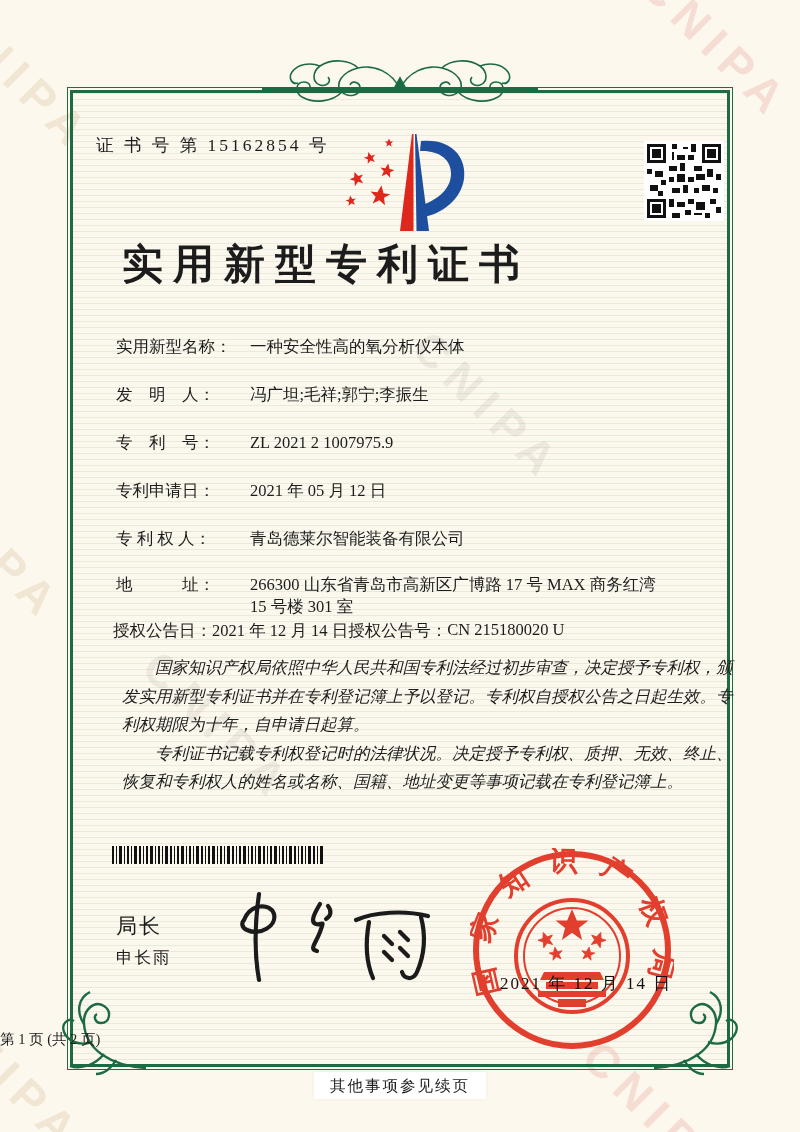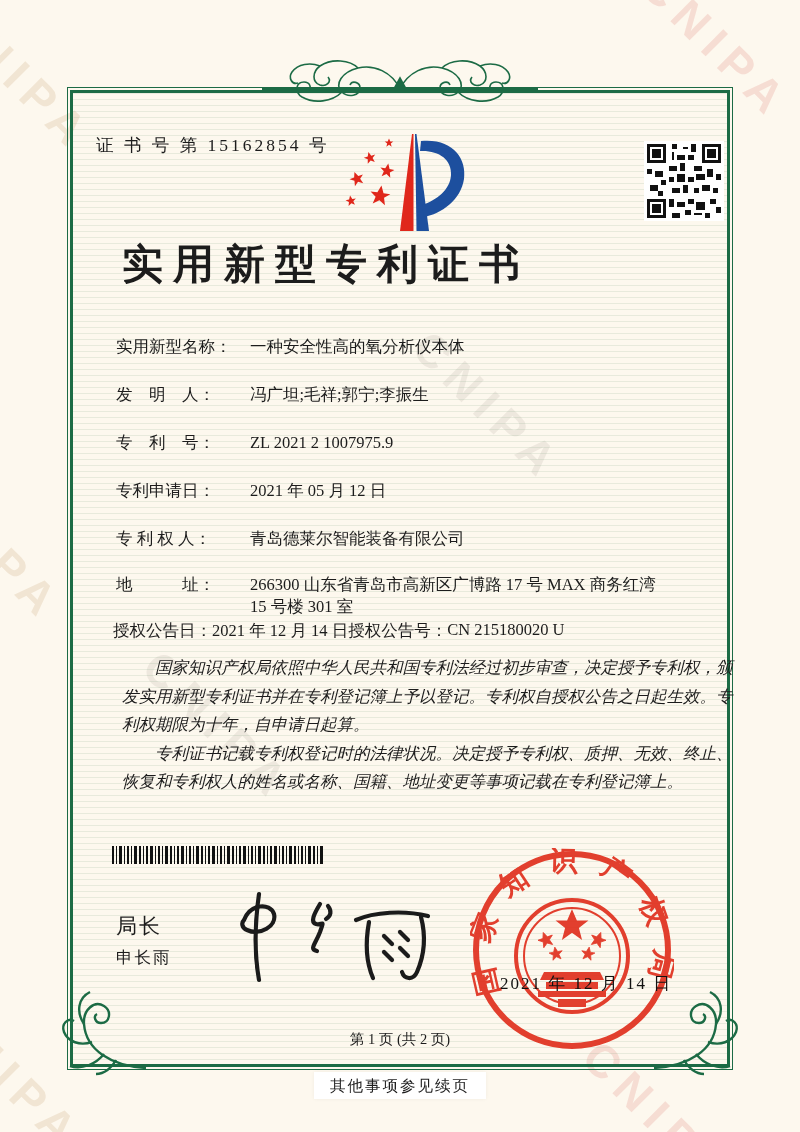--- a/index.html
+++ b/index.html
@@ -51,21 +51,21 @@
   .grant-pair.second { }
   .paras { position:absolute; left:96px; top:654px; width:612px;
     font-size:16.5px; line-height:28.5px; font-style:italic;margin-left:26px; }
   .paras p { text-indent:2em; }
   .barcode { position:absolute; left:112px; top:846px; }
   .sig-title { position:absolute; left:116px; top:912px; font-size:21px; letter-spacing:2px; }
   .sig-name  { position:absolute; left:116px; top:947px; font-size:16.5px; letter-spacing:2px; }
   .sig-script { position:absolute; left:228px; top:888px; }
   .seal { position:absolute; left:470px; top:848px; }
   .seal-date { position:absolute; left:500px; top:972px; font-size:17px; letter-spacing:2px; color:#111; }
-  .page-no { position:absolute; left:0; top:1030px; width:800px; text-align:center; font-size:14.5px; }
+  .page-no { position:absolute; left:0; top:1030px; width:800px; font-size:14.5px; }
   .cont-note { position:absolute; left:0; top:1076px; width:800px; text-align:center; }
   .cont-note span { background:#ffffff; padding:5px 16px; font-size:15.5px; letter-spacing:2px; box-shadow:0 0 4px rgba(0,0,0,0.05); }
 </style>
 </head>
 <body>
 
 <div class="wm" style="left:-30px; top:-10px;">CNIPA</div>
 <div class="wm pink" style="left:668px; top:-42px;">CNIPA</div>
 <div class="wm faint" style="left:440px; top:320px;">CNIPA</div>
 <div class="wm" style="left:-60px; top:460px;">CNIPA</div>

